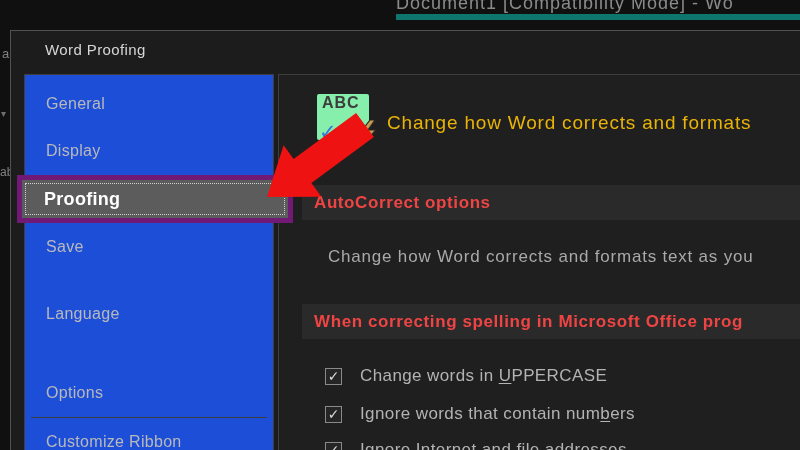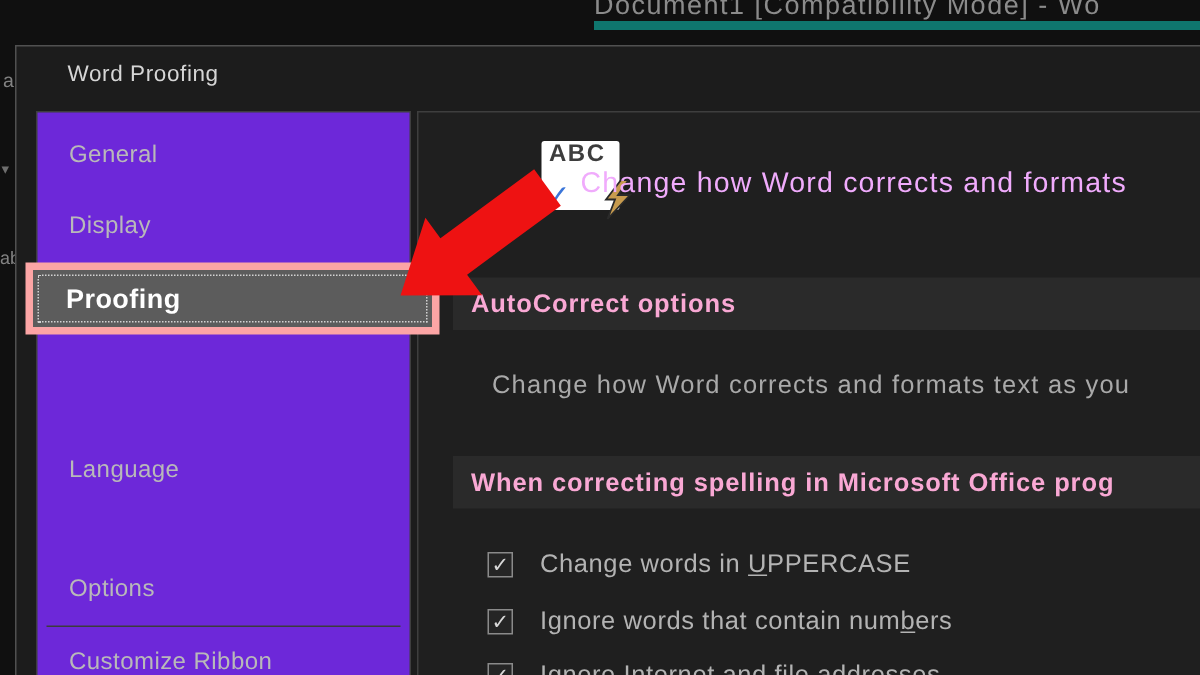--- a/index.html
+++ b/index.html
@@ -28,69 +28,69 @@
     background:#1c1c1c;border-left:1px solid #505050;border-top:1px solid #505050;
     overflow:hidden;z-index:1;
   }
   .dlg-title{
     position:absolute;left:34px;top:6px;height:26px;line-height:26px;
     font-size:15px;letter-spacing:.4px;color:#d6d6d6;
   }
   
   .sidebar{
     position:absolute;left:13px;top:43px;width:250px;height:377px;
-    background:#6d28d9;border:1px solid #3e3e3e;box-sizing:border-box;
+    background:#1d4ed8;border:1px solid #3e3e3e;box-sizing:border-box;
   }
   .nav-item{
     position:absolute;left:0;width:100%;height:30px;line-height:30px;
     padding-left:21px;box-sizing:border-box;
     font-size:16px;letter-spacing:.3px;color:#b9b9b9;white-space:nowrap;
   }
   .nav-general{top:14px;}  .nav-display{top:61px;}
   .nav-save{top:157px;}    .nav-language{top:207px;margin-top:17px;}
   .nav-ease{top:255px;}    .nav-advanced{top:303px;}
   .nav-customize{top:352px;}
   .nav-divider{position:absolute;left:6px;top:342px;width:236px;height:1px;background:#3c3c3c;}
   
   .red-box{
     position:absolute;left:17px;top:175px;width:276px;height:48px;
-    box-sizing:border-box;border:5px solid #fca5a5;z-index:5;
+    box-sizing:border-box;border:5px solid #701a75;z-index:5;
   }
   .selected-item{
     width:100%;height:100%;background:#5c5c5c;
     outline:1px dotted #d2d2d2;outline-offset:-4px;
     display:flex;align-items:center;padding-left:22px;box-sizing:border-box;
     font-size:18px;font-weight:600;letter-spacing:.3px;color:#ffffff;white-space:nowrap;
   }
   
   .content{
     position:absolute;left:267px;top:43px;width:523px;height:377px;
     background:#1f1f1f;border-left:1px solid #3e3e3e;border-top:1px solid #3e3e3e;
     box-sizing:border-box;overflow:hidden;
   }
   .abc-icon{
     position:absolute;left:38px;top:19px;width:52px;height:46px;
-    background:#ffffff;border-radius:2px;margin-left:44px;
+    background:#86efac;border-radius:2px;
   }
   .abc-letters{
     position:absolute;left:5px;top:0;font-size:16px;font-weight:bold;
     letter-spacing:1px;color:#3d3d3d;
   }
   .abc-check{
     position:absolute;left:2px;bottom:-4px;font-size:21px;font-weight:bold;color:#3b76d9;
   }
   .abc-bolt{position:absolute;right:-9px;bottom:-7px;}
   .page-header-text{
     position:absolute;left:108px;top:34px;height:28px;line-height:28px;
-    font-size:19px;letter-spacing:.8px;color:#f0abfc;white-space:nowrap;text-align:center;
+    font-size:19px;letter-spacing:.8px;color:#eab308;white-space:nowrap;text-align:center;
   }
   .section-bar{
     position:absolute;left:23px;width:calc(100% - 23px);height:35px;
     background:#2a2a2a;line-height:35px;padding-left:12px;box-sizing:border-box;
-    font-size:17px;font-weight:bold;letter-spacing:.6px;color:#f9a8d4;
+    font-size:17px;font-weight:bold;letter-spacing:.6px;color:#ef4444;
     white-space:nowrap;overflow:hidden;
   }
   .bar-autocorrect{top:110px;}
   .bar-spelling{top:229px;}
   .body-text{
     position:absolute;left:49px;top:170px;height:24px;line-height:24px;
     font-size:17px;letter-spacing:.8px;color:#a9a9a9;white-space:nowrap;
   }
   .check-row{
     position:absolute;left:46px;height:24px;display:flex;align-items:center;gap:18px;
@@ -116,20 +116,21 @@
 <span class="edge-art art-a">a</span>
 <span class="edge-art art-tri">▾</span>
 <span class="edge-art art-ab">ab</span>
 
 <div class="dialog">
   <div class="dlg-title">Word Proofing</div>
 
   <div class="sidebar">
     <div class="nav-item nav-general">General</div>
     <div class="nav-item nav-display">Display</div>
+    <div class="nav-item nav-save">Save</div>
     <div class="nav-item nav-language">Language</div>
     <div class="nav-item nav-advanced">Options</div>
     <div class="nav-divider"></div>
     <div class="nav-item nav-customize">Customize Ribbon</div>
   </div>
 
   <div class="content">
     <div class="abc-icon">
       <span class="abc-letters">ABC</span>
       <span class="abc-check">✓</span>

